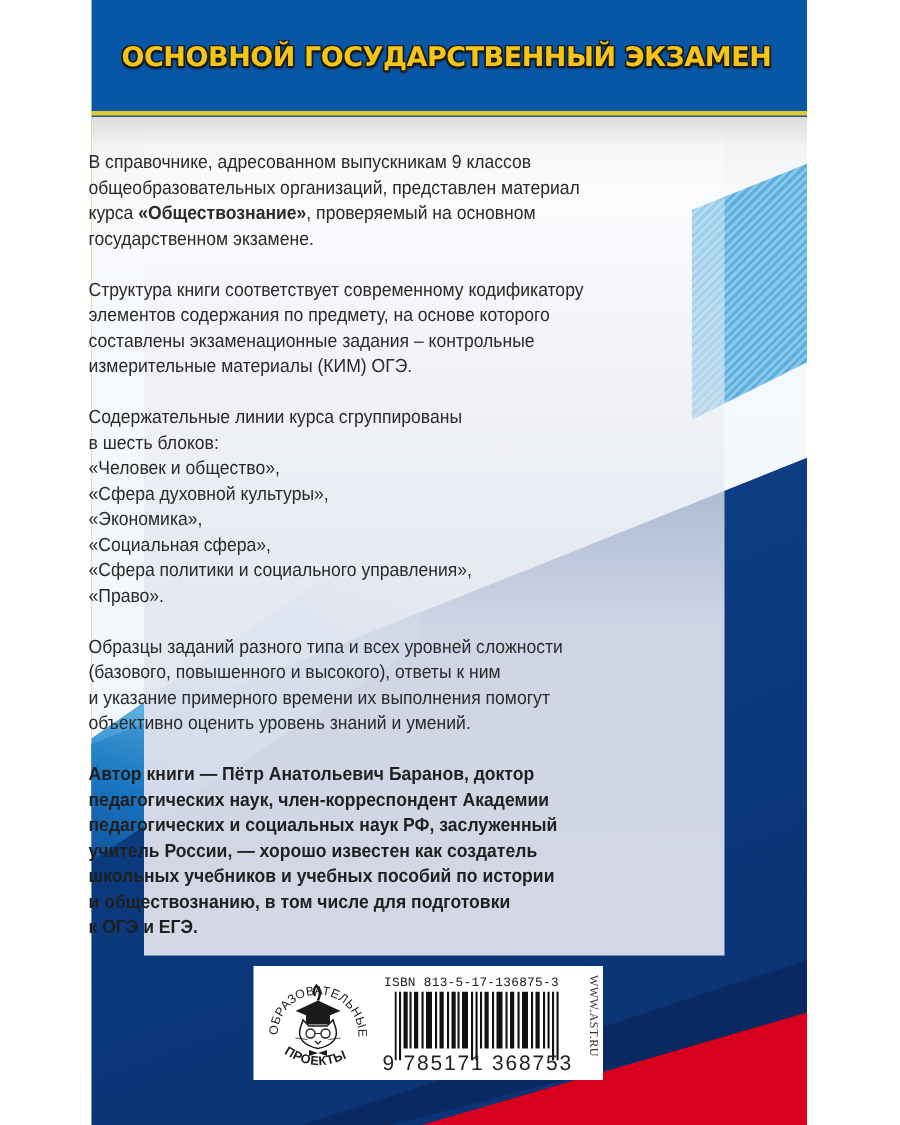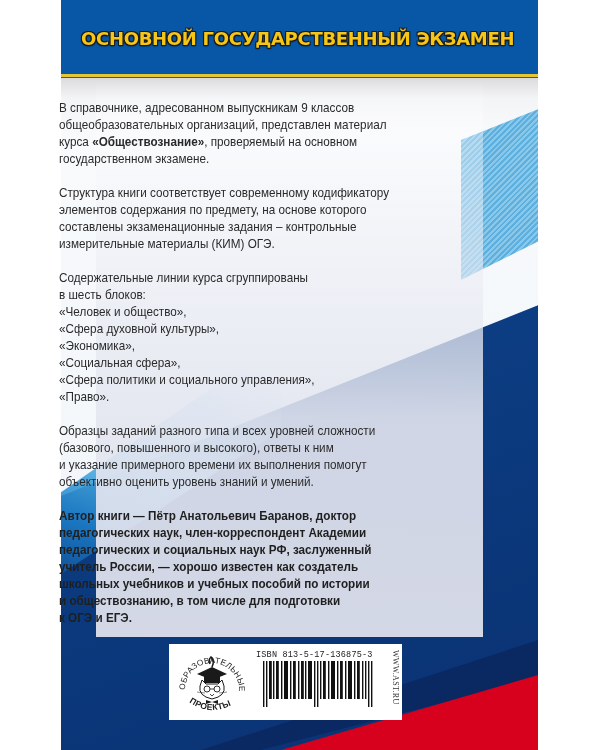--- a/index.html
+++ b/index.html
@@ -184,20 +184,21 @@
         <rect x="85" y="0" width="4" height="38"></rect>
         <rect x="91" y="0" width="1.4" height="38"></rect>
         <rect x="94" y="0" width="2.8" height="38"></rect>
         <rect x="99" y="0" width="1.4" height="38"></rect>
         <rect x="102" y="0" width="1.4" height="38"></rect>
         <rect x="105" y="0" width="1.4" height="46"></rect>
         <rect x="108" y="0" width="1.4" height="46"></rect>
       </g>
     </svg>
 
+    <div class="ean">9 785171 368753</div>
     <div class="url">WWW.AST.RU</div>
   </div>
 </div>
 
 <div class="panel-text">
   <div class="para">
     <span>В справочнике, адресованном выпускникам 9 классов</span>
     <span>общеобразовательных организаций, представлен материал</span>
     <span><span style="display:inline">курса </span><b>«Обществознание»</b><span style="display:inline">, проверяемый на основном</span></span>
     <span>государственном экзамене.</span>

